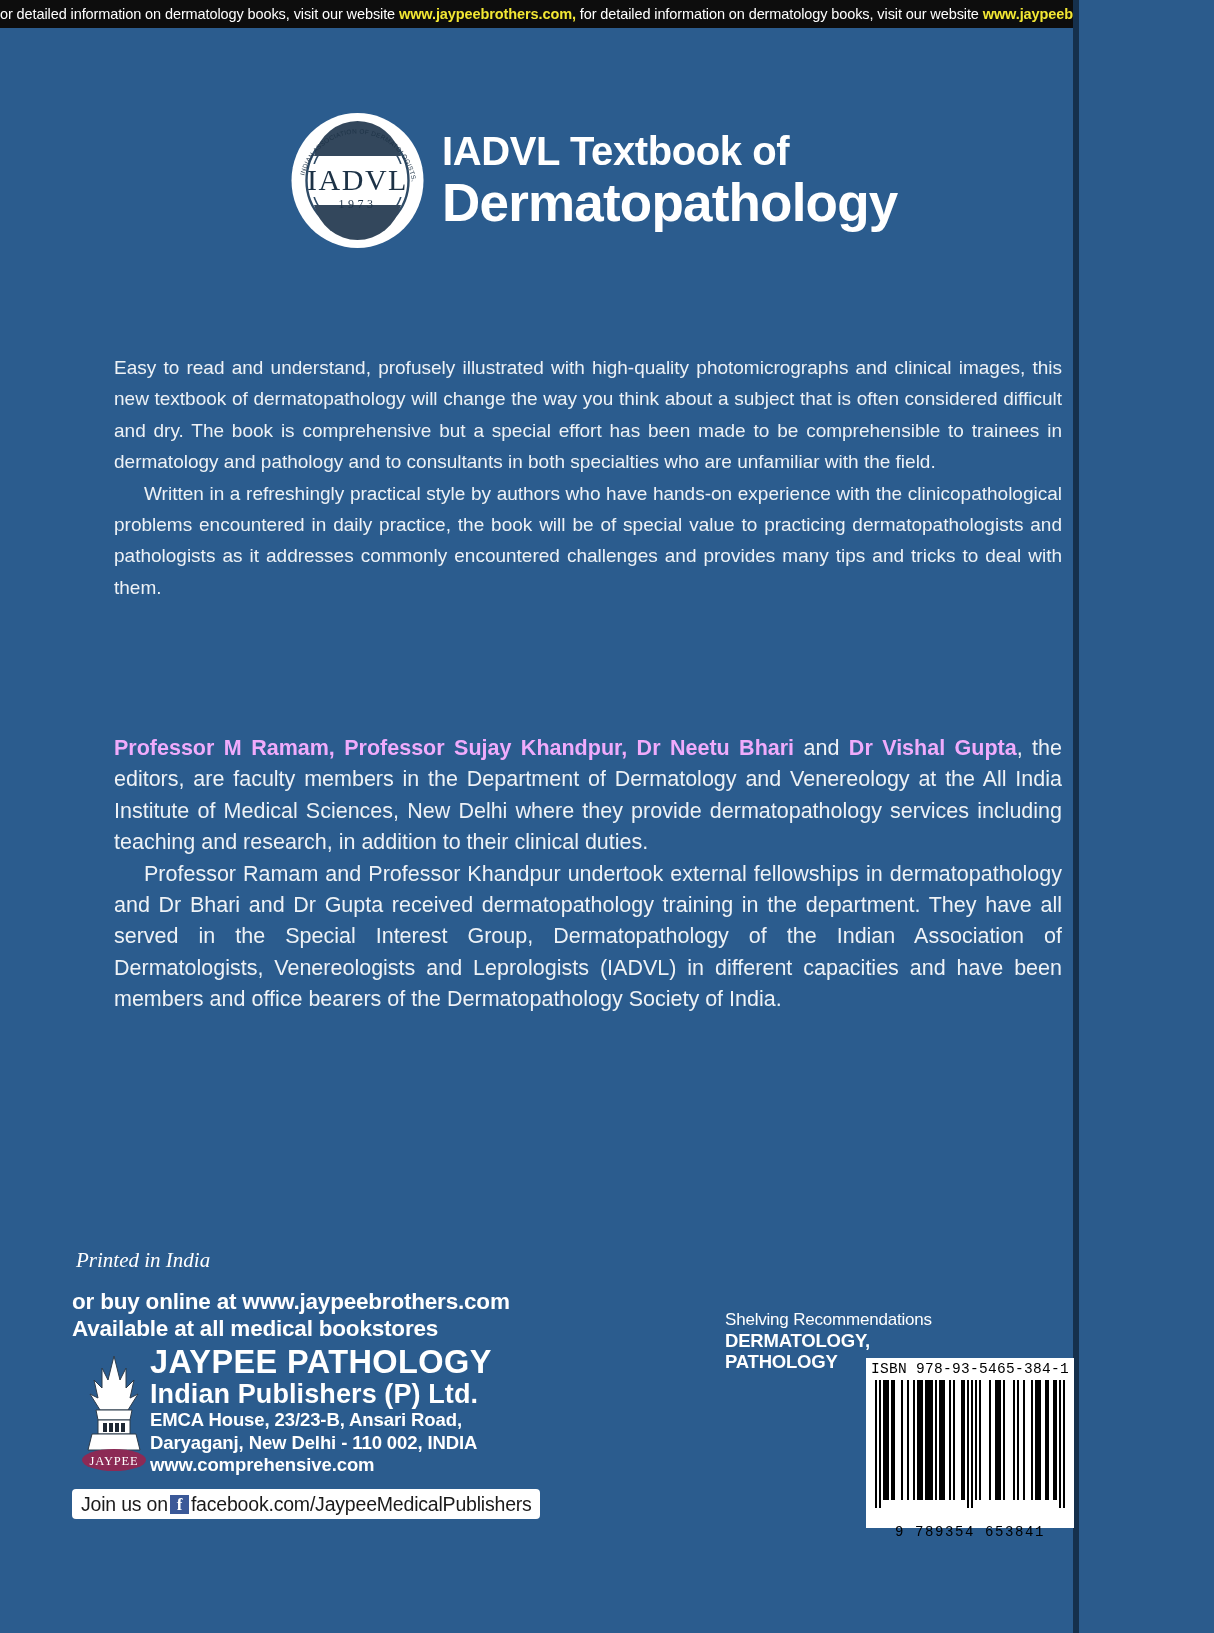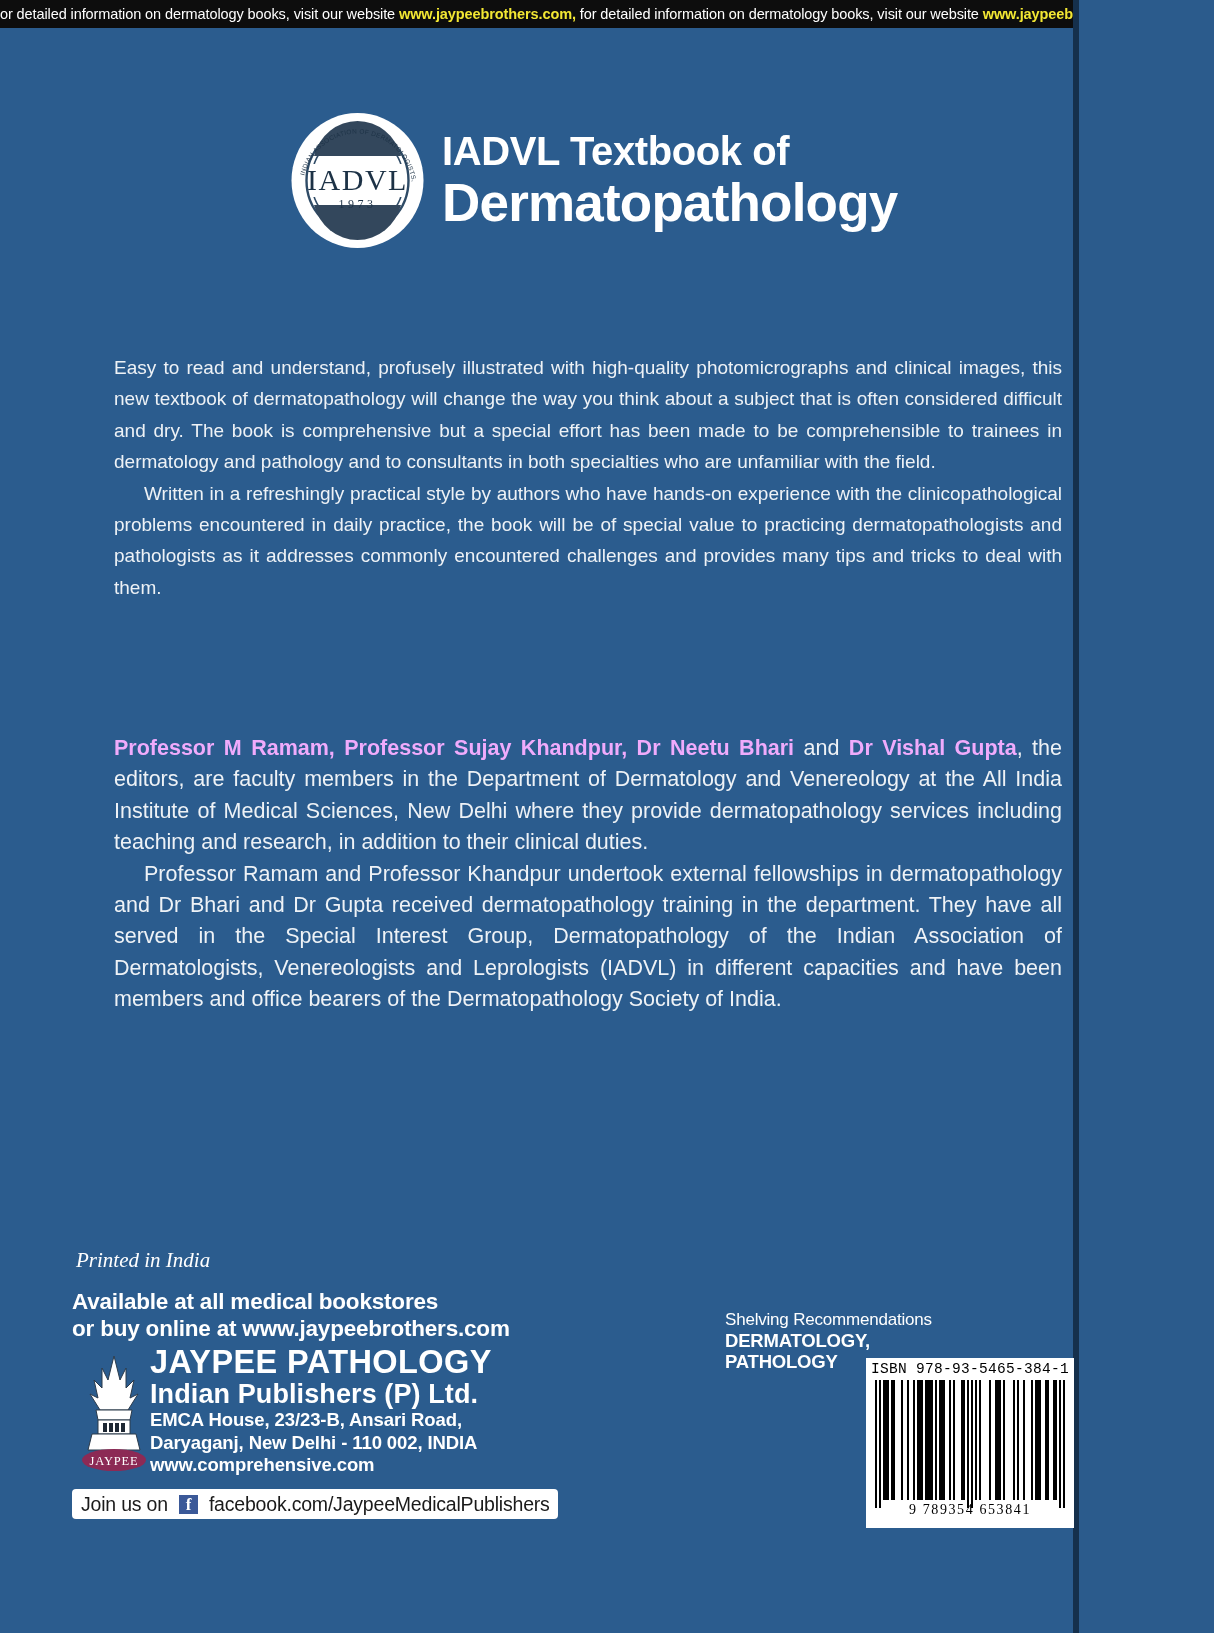--- a/index.html
+++ b/index.html
@@ -181,21 +181,20 @@
     height: 30px;
     background: #ffffff;
     border-radius: 4px;
     padding: 0 8px 0 9px;
     display: flex;
     align-items: center;
     color: #1a1a1a;
     font-size: 19.5px;
     letter-spacing: -0.2px;
     white-space: nowrap;
-    gap: 9px;
   }
   .fb-glyph {
     display: inline-flex;
     align-items: center;
     justify-content: center;
     width: 19px; height: 19px;
     background: #3b5998;
     color: #ffffff;
     font-family: "Liberation Serif", serif;
     font-weight: bold;
@@ -243,27 +242,27 @@
   }
   .bars i {
     position: absolute;
     top: 0;
     height: 100%;
     background: #000;
     display: block;
   }
   .bars i.guard { height: 128px; }
   .ean-text {
-    font-family: Liberation Serif, serif;
+    font-family: Liberation Mono, monospace;
     font-size: 14px;
     letter-spacing: 1.6px;
     color: #000;
     text-align: center;
     line-height: 16px;
-    margin-top: 2px;
+    margin-top: 24px;
     white-space: nowrap;
   }
 </style>
 </head>
 <body>
 
 <div id="cover">
 
   <div class="topstrip">
     <span class="topstrip-inner">
@@ -307,22 +306,22 @@
   </div>
 
   <div class="bios">
     <p><b>Professor M Ramam, Professor Sujay Khandpur, Dr Neetu Bhari</b><span> and </span><b>Dr Vishal Gupta</b><span>, the editors, are faculty members in the Department of Dermatology and Venereology at the All India Institute of Medical Sciences, New Delhi where they provide dermatopathology services including teaching and research, in addition to their clinical duties.</span></p>
     <p>Professor Ramam and Professor Khandpur undertook external fellowships in dermatopathology and Dr Bhari and Dr Gupta received dermatopathology training in the department. They have all served in the Special Interest Group, Dermatopathology of the Indian Association of Dermatologists, Venereologists and Leprologists (IADVL) in different capacities and have been members and office bearers of the Dermatopathology Society of India.</p>
   </div>
 
   <div class="printed">Printed in India</div>
 
   <div class="avail">
+    <div>or buy online at www.jaypeebrothers.com</div>
     <div>Available at all medical bookstores</div>
-    <div>or buy online at www.jaypeebrothers.com</div>
   </div>
 
   <div class="pubblock">
 
     <div class="jaypee-mark">
       <svg viewBox="0 0 72 118" width="72" height="118" aria-hidden="true">
         <g fill="#ffffff" stroke="#2b3a4a" stroke-width="1">
           <path d="M36 2 L30 26 L24 14 L24 34 L16 26 L20 44 L12 40 L22 56 L50 56 L60 40 L52 44 L56 26 L48 34 L48 14 L42 26 Z"></path>
         </g>
         <g fill="#ffffff" stroke="#2b3a4a" stroke-width="1">

